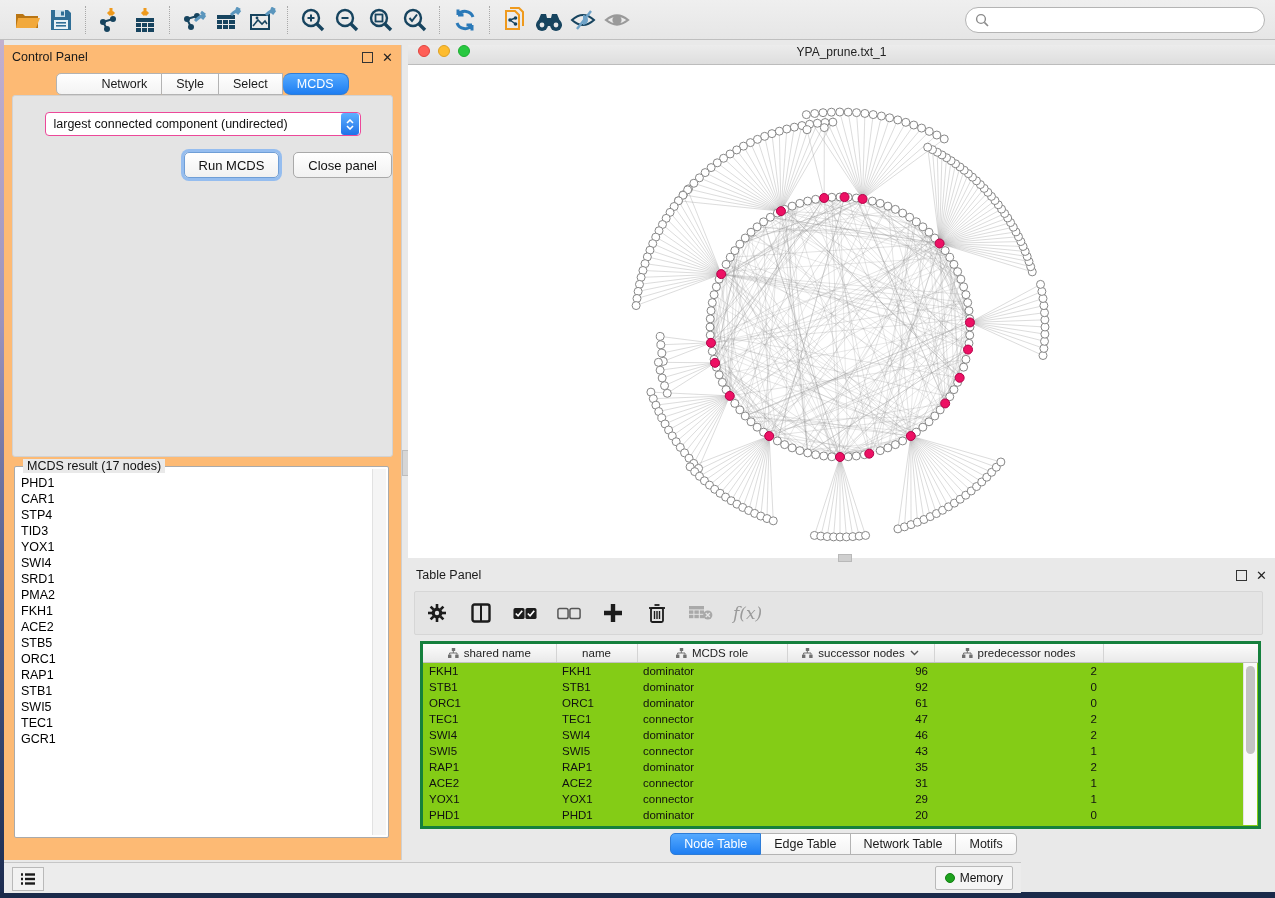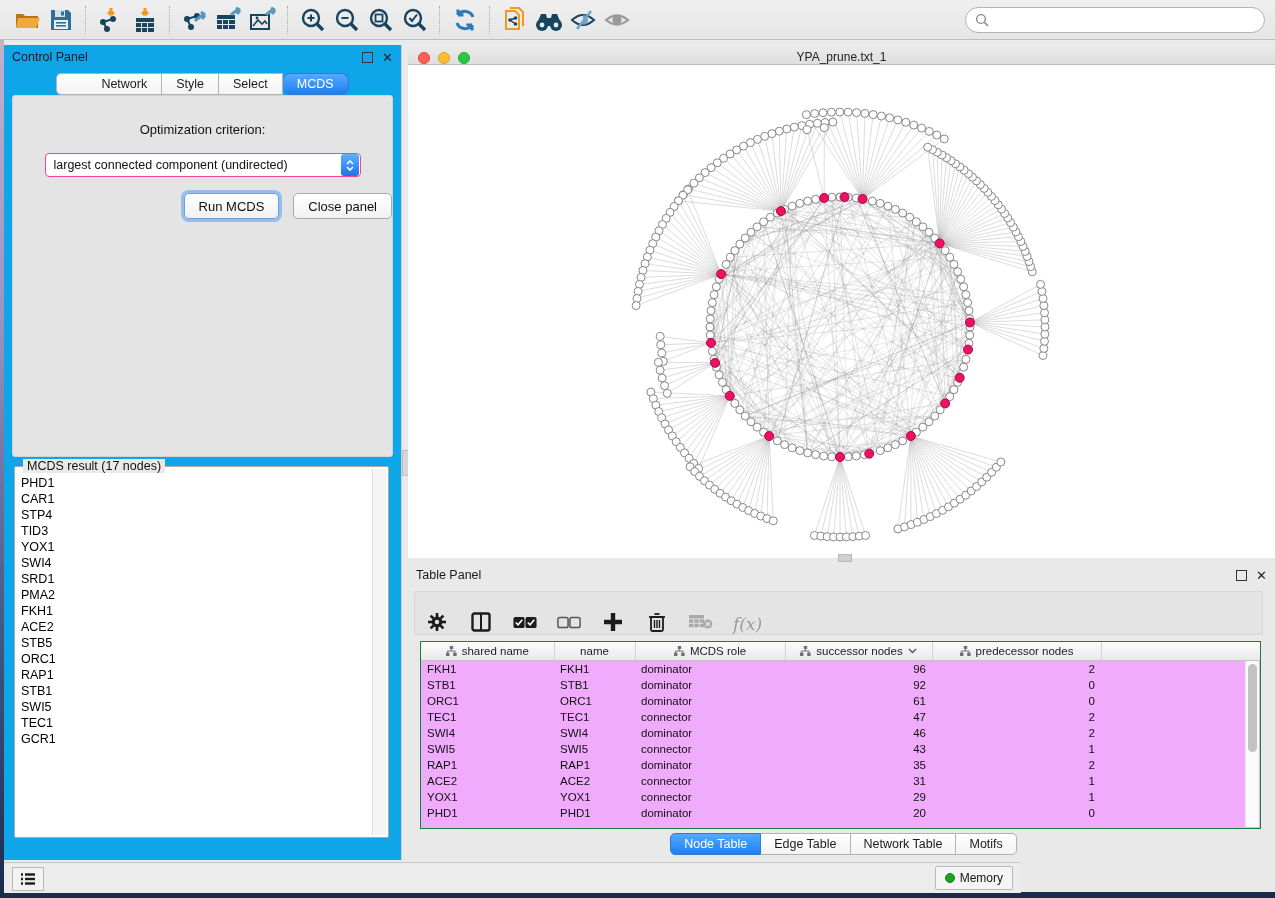--- a/index.html
+++ b/index.html
@@ -9,21 +9,21 @@
   .wall-left{position:absolute;left:0;top:40px;width:4px;height:852px;background:linear-gradient(#c3b0cf,#9b93bd,#4a5a8a,#1c2c50);}
   .wall-bottom{position:absolute;left:0;top:892px;width:1275px;height:6px;background:linear-gradient(90deg,#16243f,#27395d,#101c33,#223led,#1a2a4a);background:#1a2a4a;}
   
   .toolbar{position:absolute;left:0;top:0;width:1275px;height:40px;background:linear-gradient(#efefef,#e6e6e6);border-bottom:1px solid #bfbfbf;display:flex;align-items:center;padding:0 10px;box-sizing:border-box;}
   .tb-btn{width:34px;height:32px;display:flex;align-items:center;justify-content:center;border-radius:4px;cursor:default;}
   .tb-sep{width:1px;height:28px;border-left:1px dotted #a9a9a9;margin:0 7px;}
   .search-wrap{margin-left:auto;display:flex;align-items:center;}
   .search-box{width:300px;height:26px;border:1px solid #b4b4b4;border-radius:14px;background:#fff;display:flex;align-items:center;padding:0 9px;box-sizing:border-box;}
   .search-box input{border:none;outline:none;flex:1;font-size:12px;background:transparent;margin-left:6px;font-family:"Liberation Sans",sans-serif;}
   
-  .control-panel{position:absolute;left:4px;top:45px;width:397px;height:815px;background:#0ea5e9;}
+  .control-panel{position:absolute;left:4px;top:45px;width:397px;height:815px;background:#fdba74;}
   .panel-head{height:24px;display:flex;align-items:center;padding:0 8px;}
   .panel-title{font-size:12.5px;color:#1a1a1a;}
   .panel-head .win-icons{margin-left:auto;display:flex;gap:9px;align-items:center;}
   .float-ic{width:9px;height:9px;border:1.5px solid #333;}
   .close-ic{font-size:13px;font-weight:bold;color:#222;line-height:9px;}
   .seg-tabs{display:flex;justify-content:center;margin-top:4px;}
   .seg-tab{font-size:12.5px;padding:3px 14px;background:linear-gradient(#ffffff,#f3f3f3);border:1px solid #b3b3b3;border-left-width:0;color:#1a1a1a;}
   .seg-tab:first-child{border-left-width:1px;border-radius:5px 0 0 5px;padding-left:44px;}
   .seg-tab:last-child{border-radius:0 5px 5px 0;}
   .seg-tab.selected{background:linear-gradient(#55aaff,#1e7ef2);color:#fff;border-color:#2e7cd6;border-radius:8px;}
@@ -38,34 +38,34 @@
   .mac-btn.focused{box-shadow:0 0 0 3px rgba(106,168,245,.65);border-color:#6f9ed6;}
   .result-group{position:absolute;left:10px;top:421px;width:375px;height:372px;border:1px solid #aaa;border-radius:2px;background:#fff;box-sizing:border-box;}
   .result-legend{position:absolute;top:-8px;left:8px;background:#e9e9e9;padding:0 4px;font-size:12.5px;color:#111;}
   .result-list{position:absolute;inset:8px 16px 4px 6px;overflow:hidden;font-size:12.5px;line-height:16px;color:#000;}
   .result-scroll{position:absolute;top:2px;right:2px;bottom:2px;width:13px;background:#f5f5f5;border-left:1px solid #e2e2e2;}
   
   .vsplit{position:absolute;left:401px;top:45px;width:7px;height:815px;background:#e9e9e9;border-left:1px solid #cfcfcf;}
   .vsplit .grab{position:absolute;left:0px;top:405px;width:7px;height:26px;background:#d6d6d6;border:1px solid #bdbdbd;box-sizing:border-box;}
   
   .net-win{position:absolute;left:408px;top:45px;width:867px;height:513px;background:#fff;}
-  .net-titlebar{height:19px;background:linear-gradient(#ececec,#dedede);border-bottom:1px solid #bcbcbc;display:flex;align-items:flex-end;position:relative;}
+  .net-titlebar{height:19px;background:linear-gradient(#ececec,#dedede);border-bottom:1px solid #bcbcbc;display:flex;align-items:flex-start;position:relative;}
   .lights{display:flex;gap:8px;margin-left:10px;}
   .light{width:12px;height:12px;border-radius:50%;}
   .net-title{position:absolute;left:0;right:0;text-align:center;font-size:12px;color:#222;}
   .net-canvas{position:relative;width:867px;height:493px;background:#fff;}
   
   .hgap{position:absolute;left:408px;top:558px;width:867px;height:5px;background:#e9e9e9;}
   .hgap .grab{position:absolute;left:430px;top:-4px;width:14px;height:8px;background:#cfcfcf;border:1px solid #b9b9b9;box-sizing:border-box;}
   
   .table-panel{position:absolute;left:408px;top:563px;width:867px;height:297px;background:#e9e9e9;}
-  .tp-toolbar{position:absolute;left:6px;top:28px;width:849px;height:44px;background:#e4e4e4;border:1px solid #d6d6d6;border-radius:2px;display:flex;align-items:flex-end;padding:0 10px;gap:20px;box-sizing:border-box;}
+  .tp-toolbar{position:absolute;left:6px;top:28px;width:849px;height:44px;background:#e4e4e4;border:1px solid #d6d6d6;border-radius:2px;display:flex;align-items:center;padding:0 10px;gap:20px;box-sizing:border-box;}
   .tp-ic{display:flex;align-items:center;justify-content:center;width:24px;height:24px;}
   .fx{font-family:"DejaVu Serif","Liberation Serif",serif;font-style:italic;font-size:17px;color:#9a9a9a;}
-  .tbl-wrap{position:absolute;left:12px;top:78px;width:841px;height:188px;background:#f0abfc;border:1px solid #15803d;box-sizing:border-box;overflow:hidden;}
+  .tbl-wrap{position:absolute;left:12px;top:78px;width:841px;height:188px;background:#84cc16;border:3px solid #15803d;box-sizing:border-box;overflow:hidden;}
   table.nodetbl{border-collapse:collapse;table-layout:fixed;width:100%;}
   table.nodetbl th{height:18px;background:linear-gradient(#fcfcfc,#e9e9e9);border-bottom:1px solid #c2c2c2;border-right:1px solid #d4d4d4;font-size:11.5px;font-weight:normal;color:#222;padding:0;white-space:nowrap;overflow:hidden;}
   table.nodetbl th.filler{border-right:none;}
   .th-inner{display:flex;align-items:center;justify-content:center;gap:5px;padding:0 4px;}
   table.nodetbl td{height:16px;font-size:11.5px;color:#111;padding:0 6px;white-space:nowrap;overflow:hidden;}
   td.num{text-align:right;padding-right:18px;}
   .tbl-scroll{position:absolute;top:19px;right:1px;bottom:1px;width:13px;background:#fafafa;border-left:1px solid #e3e3e3;}
   .tbl-thumb{position:absolute;top:3px;left:2px;width:9px;height:88px;border-radius:5px;background:#c3c3c3;}
   .tp-tabs{position:absolute;left:4px;right:0;top:270px;display:flex;justify-content:center;}
   .tp-tab{font-size:12.5px;padding:3px 13px;background:linear-gradient(#ffffff,#f3f3f3);border:1px solid #b3b3b3;border-left-width:0;color:#1a1a1a;}
@@ -248,21 +248,20 @@
         <span class="close-ic">✕</span>
       </span>
     </div>
     <div class="seg-tabs" id="cp-tabs">
         <div class="seg-tab">Network</div>
         <div class="seg-tab">Style</div>
         <div class="seg-tab">Select</div>
         <div class="seg-tab selected">MCDS</div>
       </div>
     <div class="cp-content">
-      <div class="opt-label">Optimization criterion:</div>
       <div class="select">
         <span class="sel-text">largest connected component (undirected)</span>
         <span class="stepper">
           <svg width="8" height="5" viewBox="0 0 8 5">
               <path d="M1 4 L4 1 L7 4" stroke="#fff" stroke-width="1.6" fill="none"></path>
             </svg>
           <svg width="8" height="5" viewBox="0 0 8 5">
               <path d="M1 1 L4 4 L7 1" stroke="#fff" stroke-width="1.6" fill="none"></path>
             </svg>
         </span>

